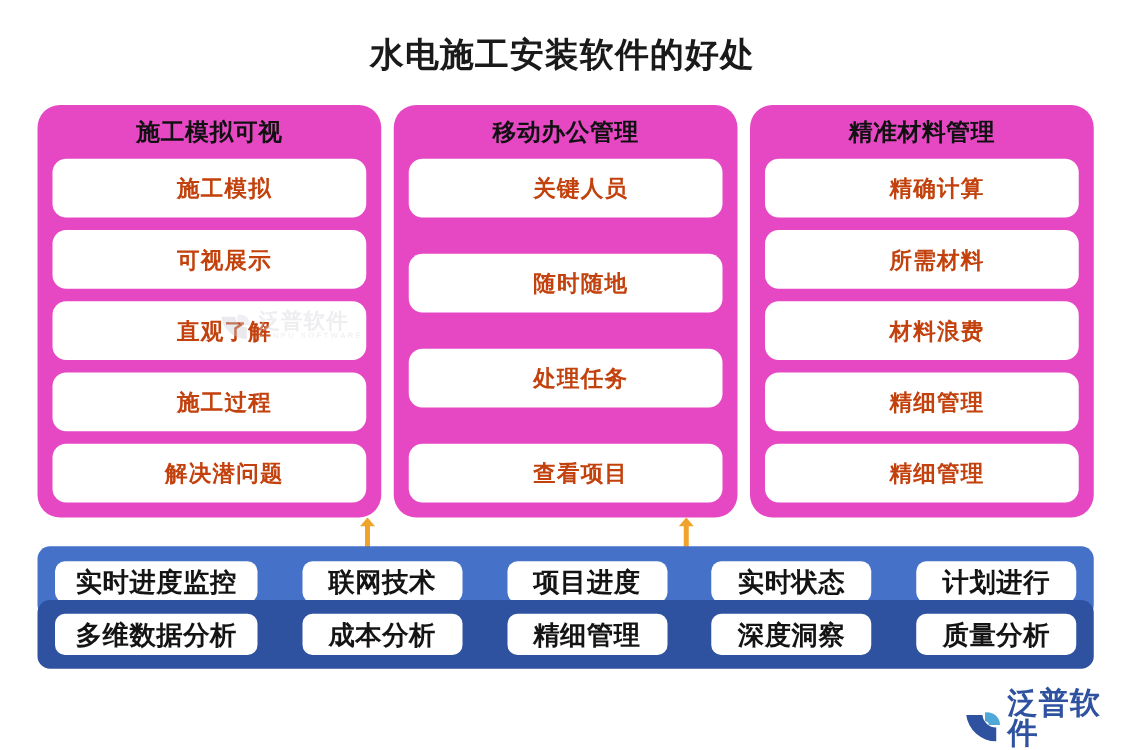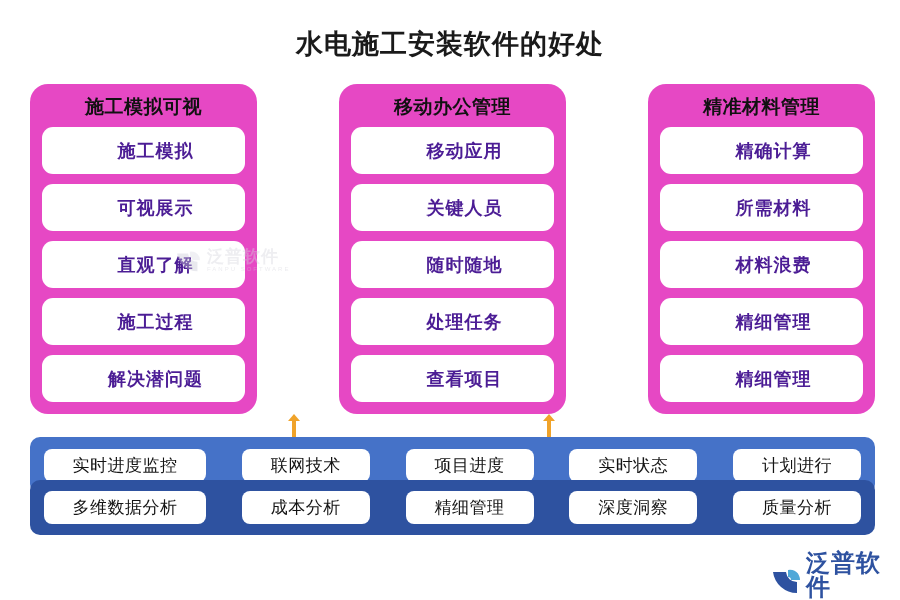--- a/index.html
+++ b/index.html
@@ -41,21 +41,21 @@
   .columns {
     position: absolute;
     left: 30px;
     top: 84px;
     width: 845px;
     height: 330px;
     display: flex;
     justify-content: space-between;
   }
   .column {
-    width: 227px;
+    width: 275px;
     background: #E648C4;
     border-radius: 18px;
     box-sizing: border-box;
     padding: 9px 12px 12px 12px;
     display: flex;
     flex-direction: column;
   }
   .column-title {
     text-align: center;
     font-size: 19px;
@@ -73,21 +73,21 @@
   }
   .pill {
     background: #ffffff;
     border-radius: 11px;
     height: 47px;
     display: flex;
     align-items: center;
     justify-content: center;
     font-size: 18px;
     font-weight: bold;
-    color: #4c1d95;
+    color: #c2410c;
     letter-spacing: 1px;
     padding-left: 24px;
   }
 
   
   .arrow {
     position: absolute;
     width: 14px;
     height: 36px;
   }
@@ -120,22 +120,22 @@
   .bluepill {
     background: #ffffff;
     border-radius: 8px;
     height: 33px;
     min-width: 128px;
     padding: 0 10px;
     box-sizing: border-box;
     display: flex;
     align-items: center;
     justify-content: center;
-    font-size: 17px;
-    font-weight: normal;
+    font-size: 21px;
+    font-weight: bold;
     color: #141414;
     letter-spacing: 0.5px;
   }
   .bluepill.wide { min-width: 162px; }
 
   
   .wm {
     position: absolute;
     display: flex;
     align-items: center;
@@ -200,21 +200,20 @@
         <div class="pill">可视展示</div>
         <div class="pill">直观了解</div>
         <div class="pill">施工过程</div>
         <div class="pill">解决潜问题</div>
       </div>
     </div>
 
     <div class="column">
       <div class="column-title">移动办公管理</div>
       <div class="column-items">
-        <div class="pill">移动应用</div>
         <div class="pill">关键人员</div>
         <div class="pill">随时随地</div>
         <div class="pill">处理任务</div>
         <div class="pill">查看项目</div>
       </div>
     </div>
 
     <div class="column">
       <div class="column-title">精准材料管理</div>
       <div class="column-items">

